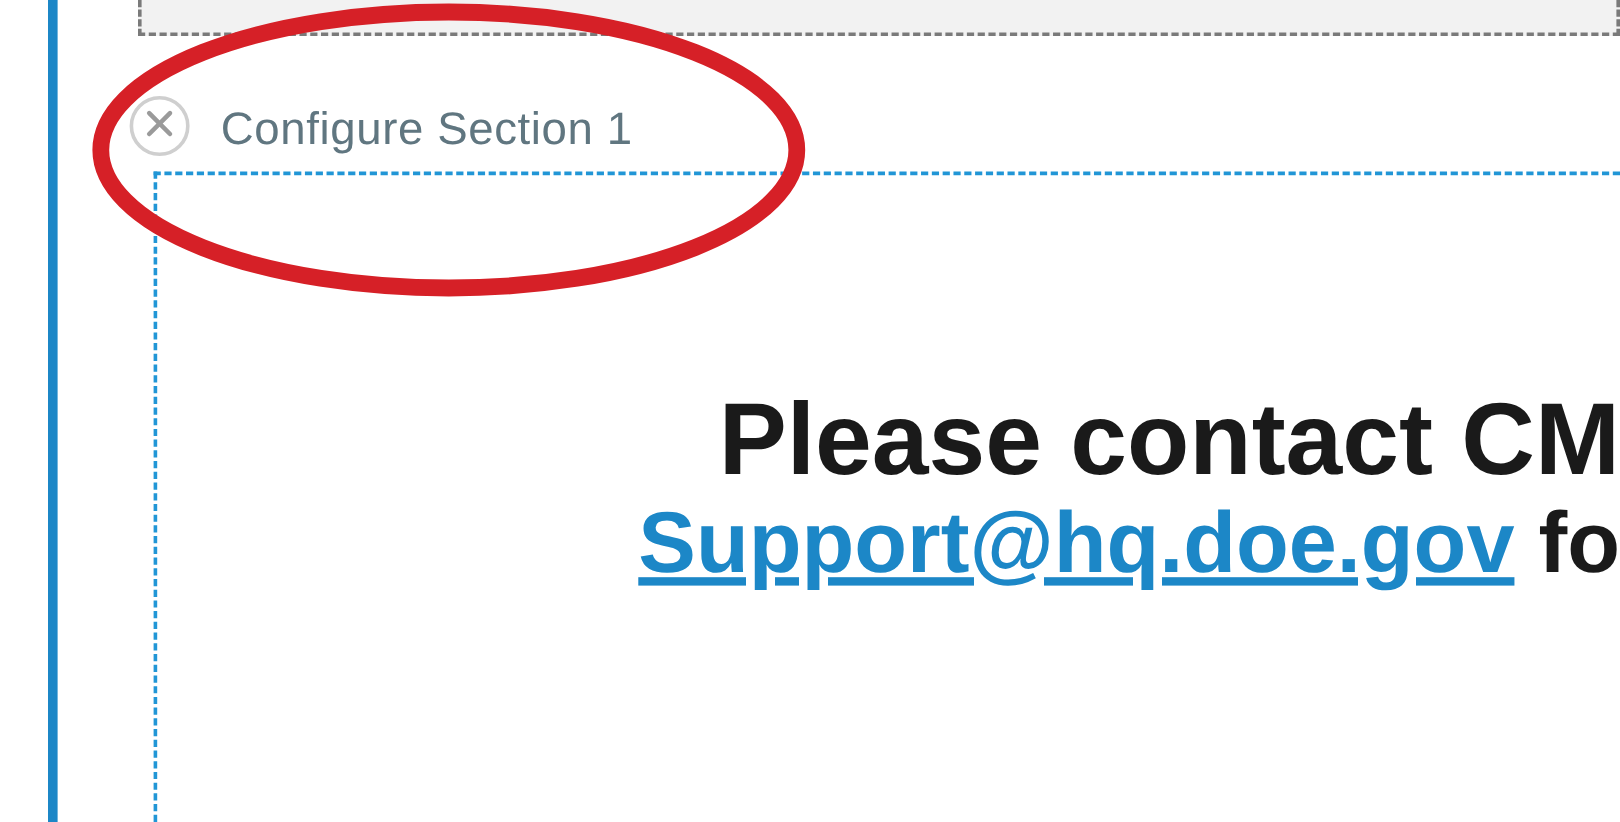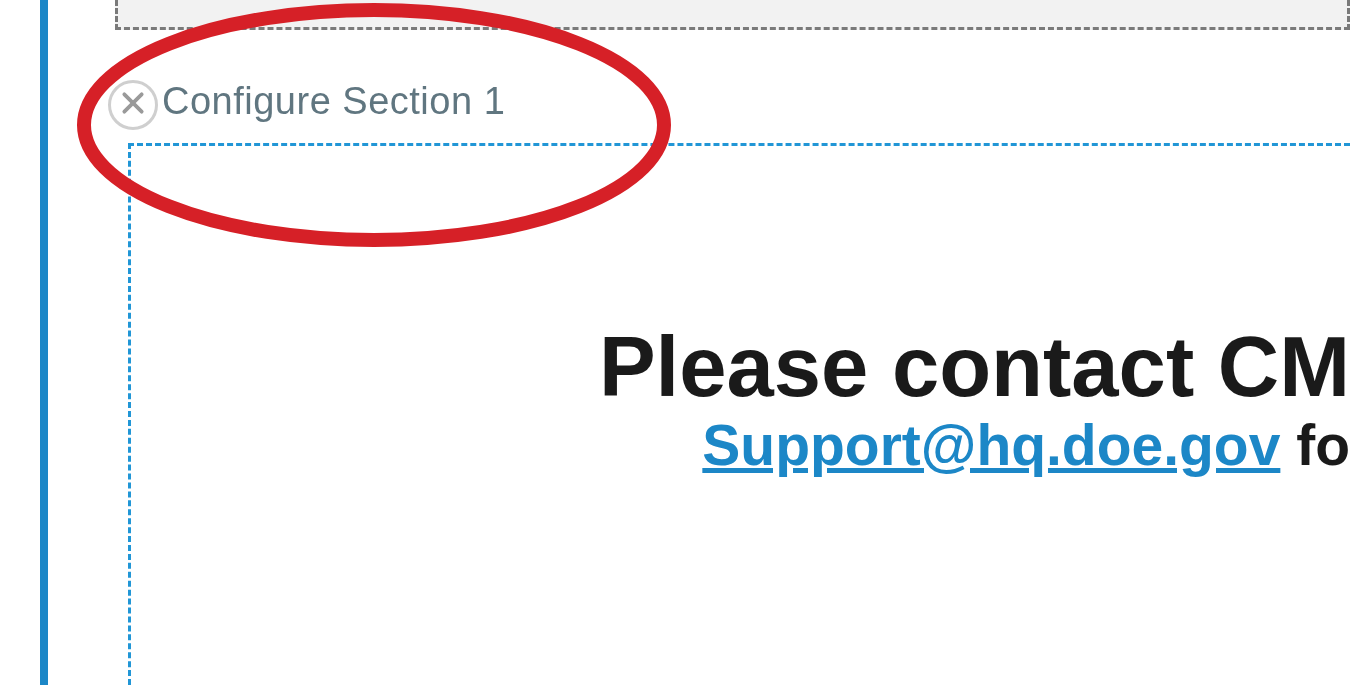--- a/index.html
+++ b/index.html
@@ -31,22 +31,22 @@
       height: 30px;
       border: 3px dashed #7a7a7a;
       border-top: none;
       background: #f2f2f2;
     }
     .section-header {
       position: absolute;
       left: 108px;
       top: 80px;
       display: flex;
-      align-items: flex-start;
-      gap: 4px;
+      align-items: flex-end;
+      gap: 26px;
     }
     .close-circle {
       width: 50px;
       height: 50px;
       border-radius: 50%;
       border: 3px solid #cfcfcf;
       background: #ffffff;
       display: flex;
       align-items: center;
       justify-content: center;
@@ -81,21 +81,21 @@
     }
     .content-line1 {
       font-size: 85px;
       font-weight: 700;
       color: #1a1a1a;
       line-height: 1.1;
       white-space: nowrap;
       padding-left: 275px;
     }
     .content-line2 {
-      font-size: 57px;
+      font-size: 72px;
       font-weight: 700;
       color: #1a1a1a;
       line-height: 1.1;
       white-space: nowrap;
     }
     .email-link {
       color: #1c87c7;
       font-weight: 700;
     }
     .red-annotation {

